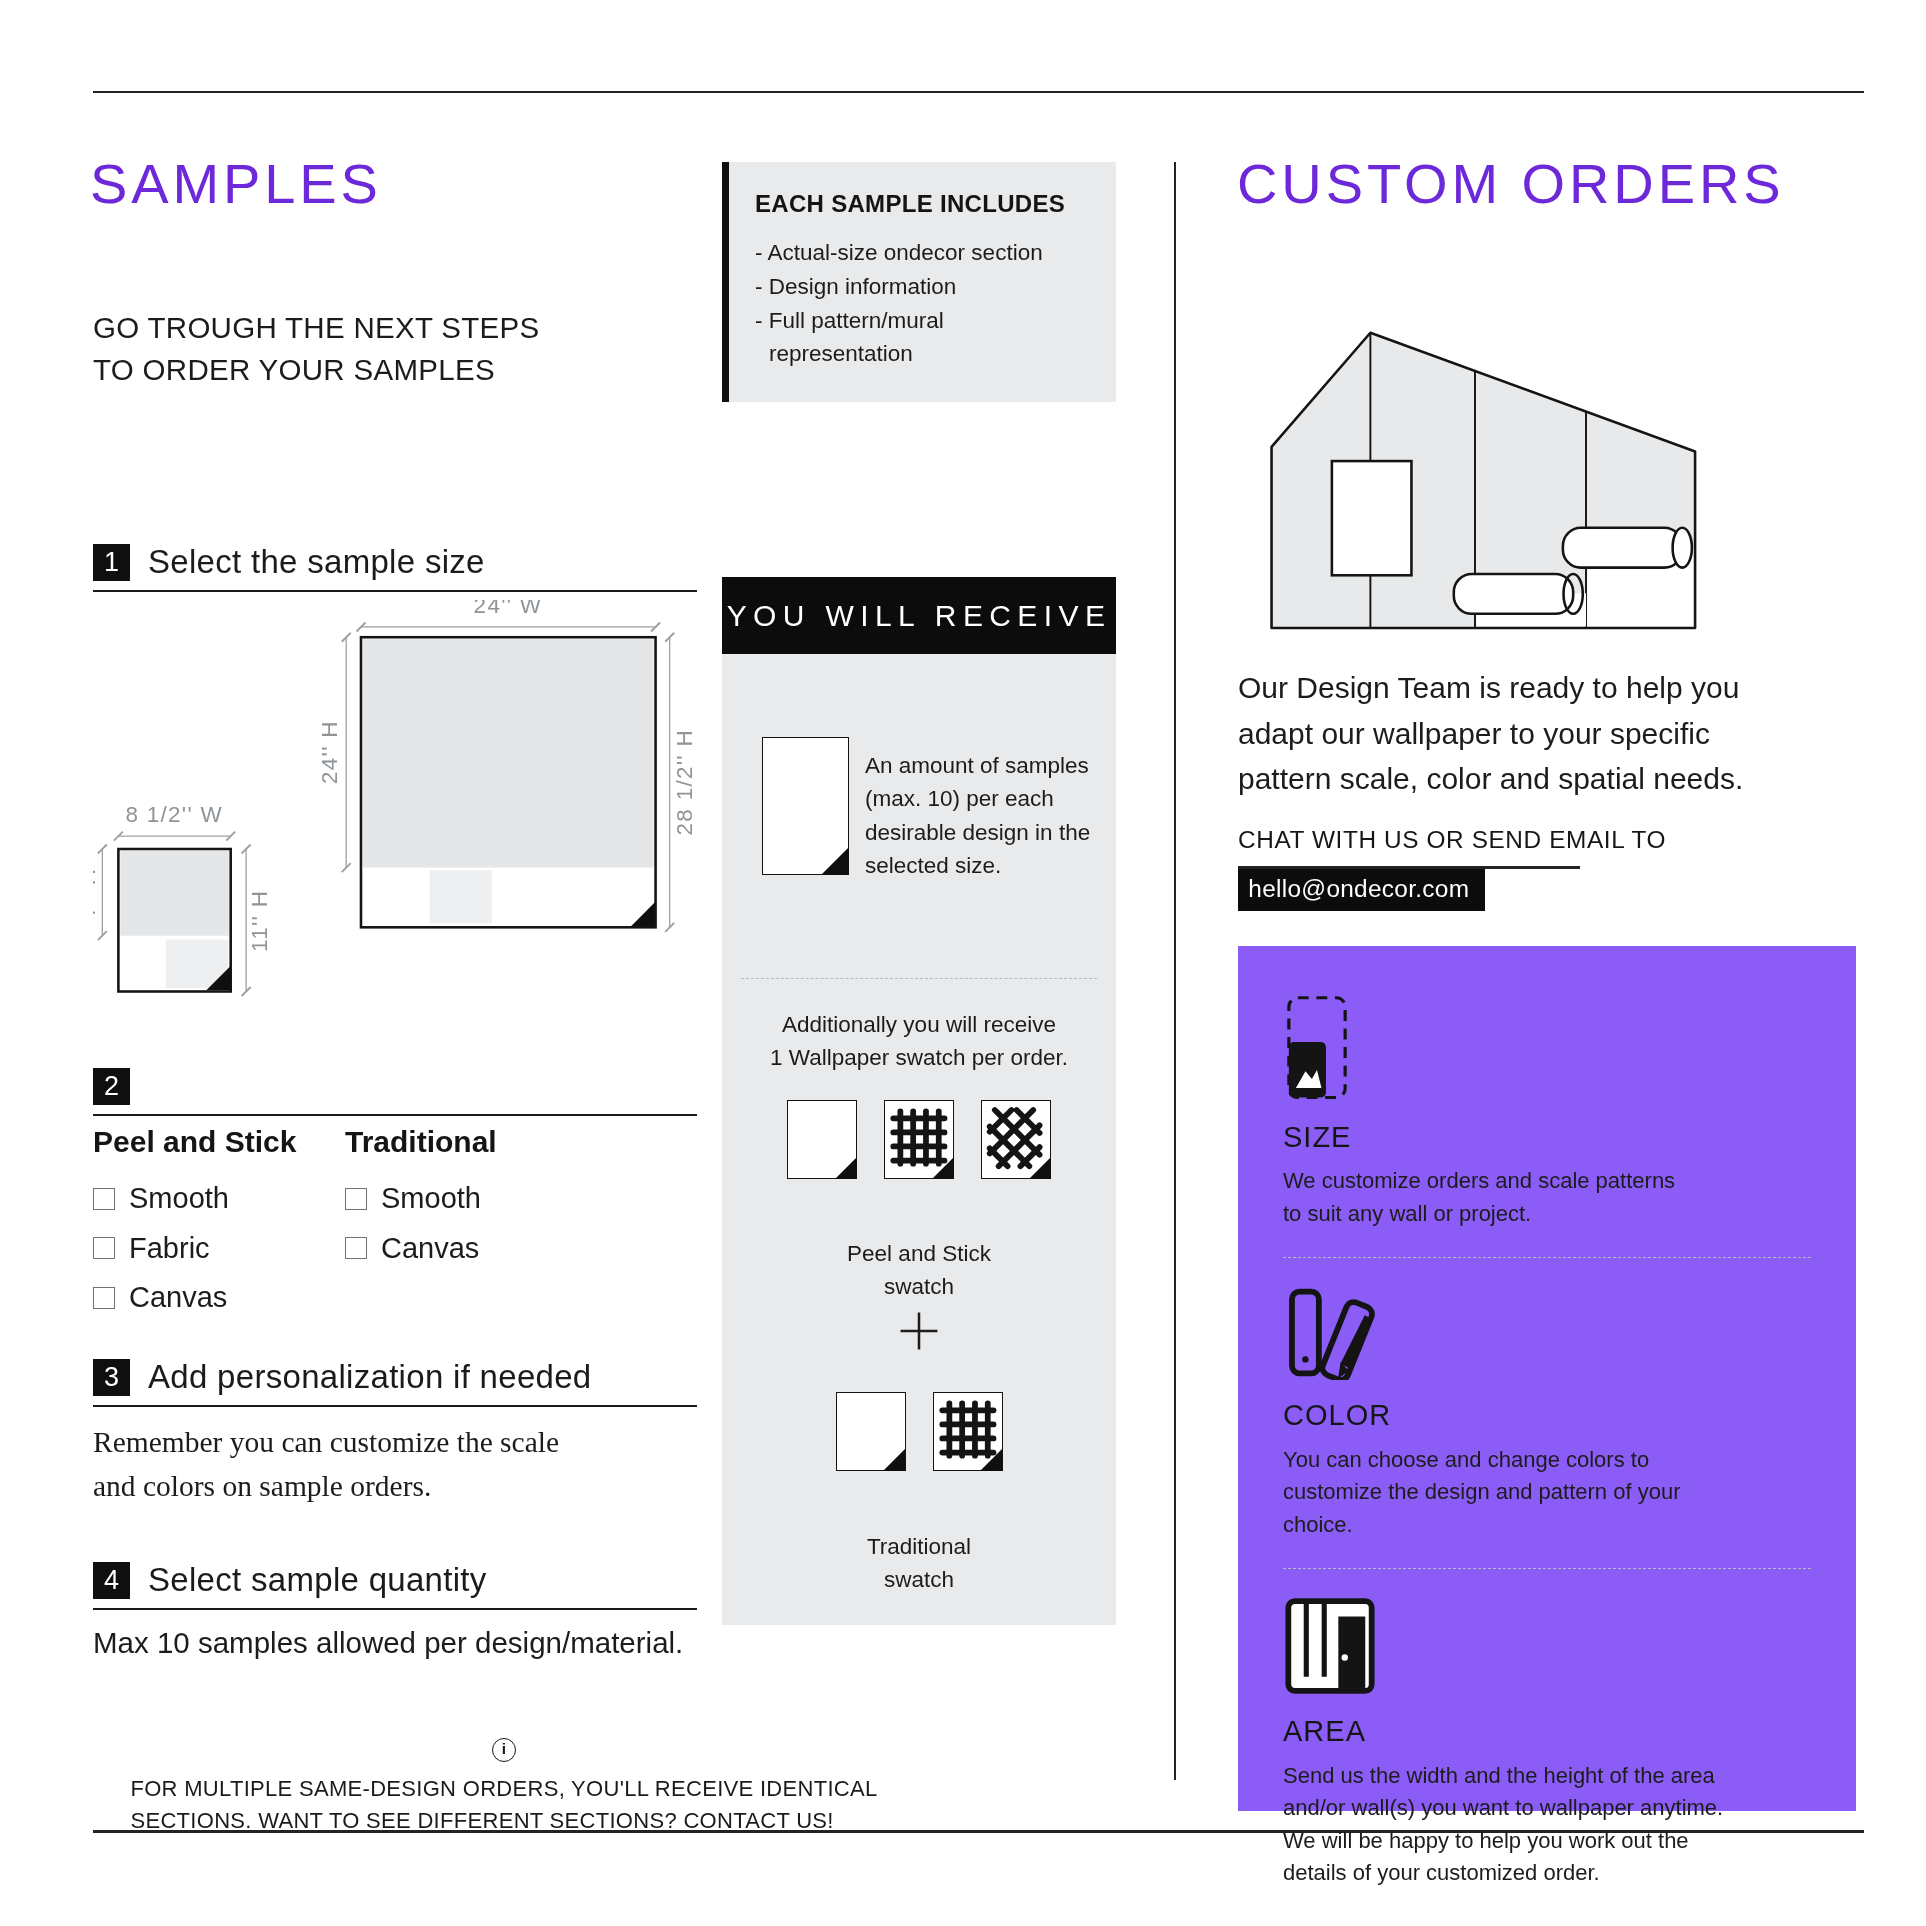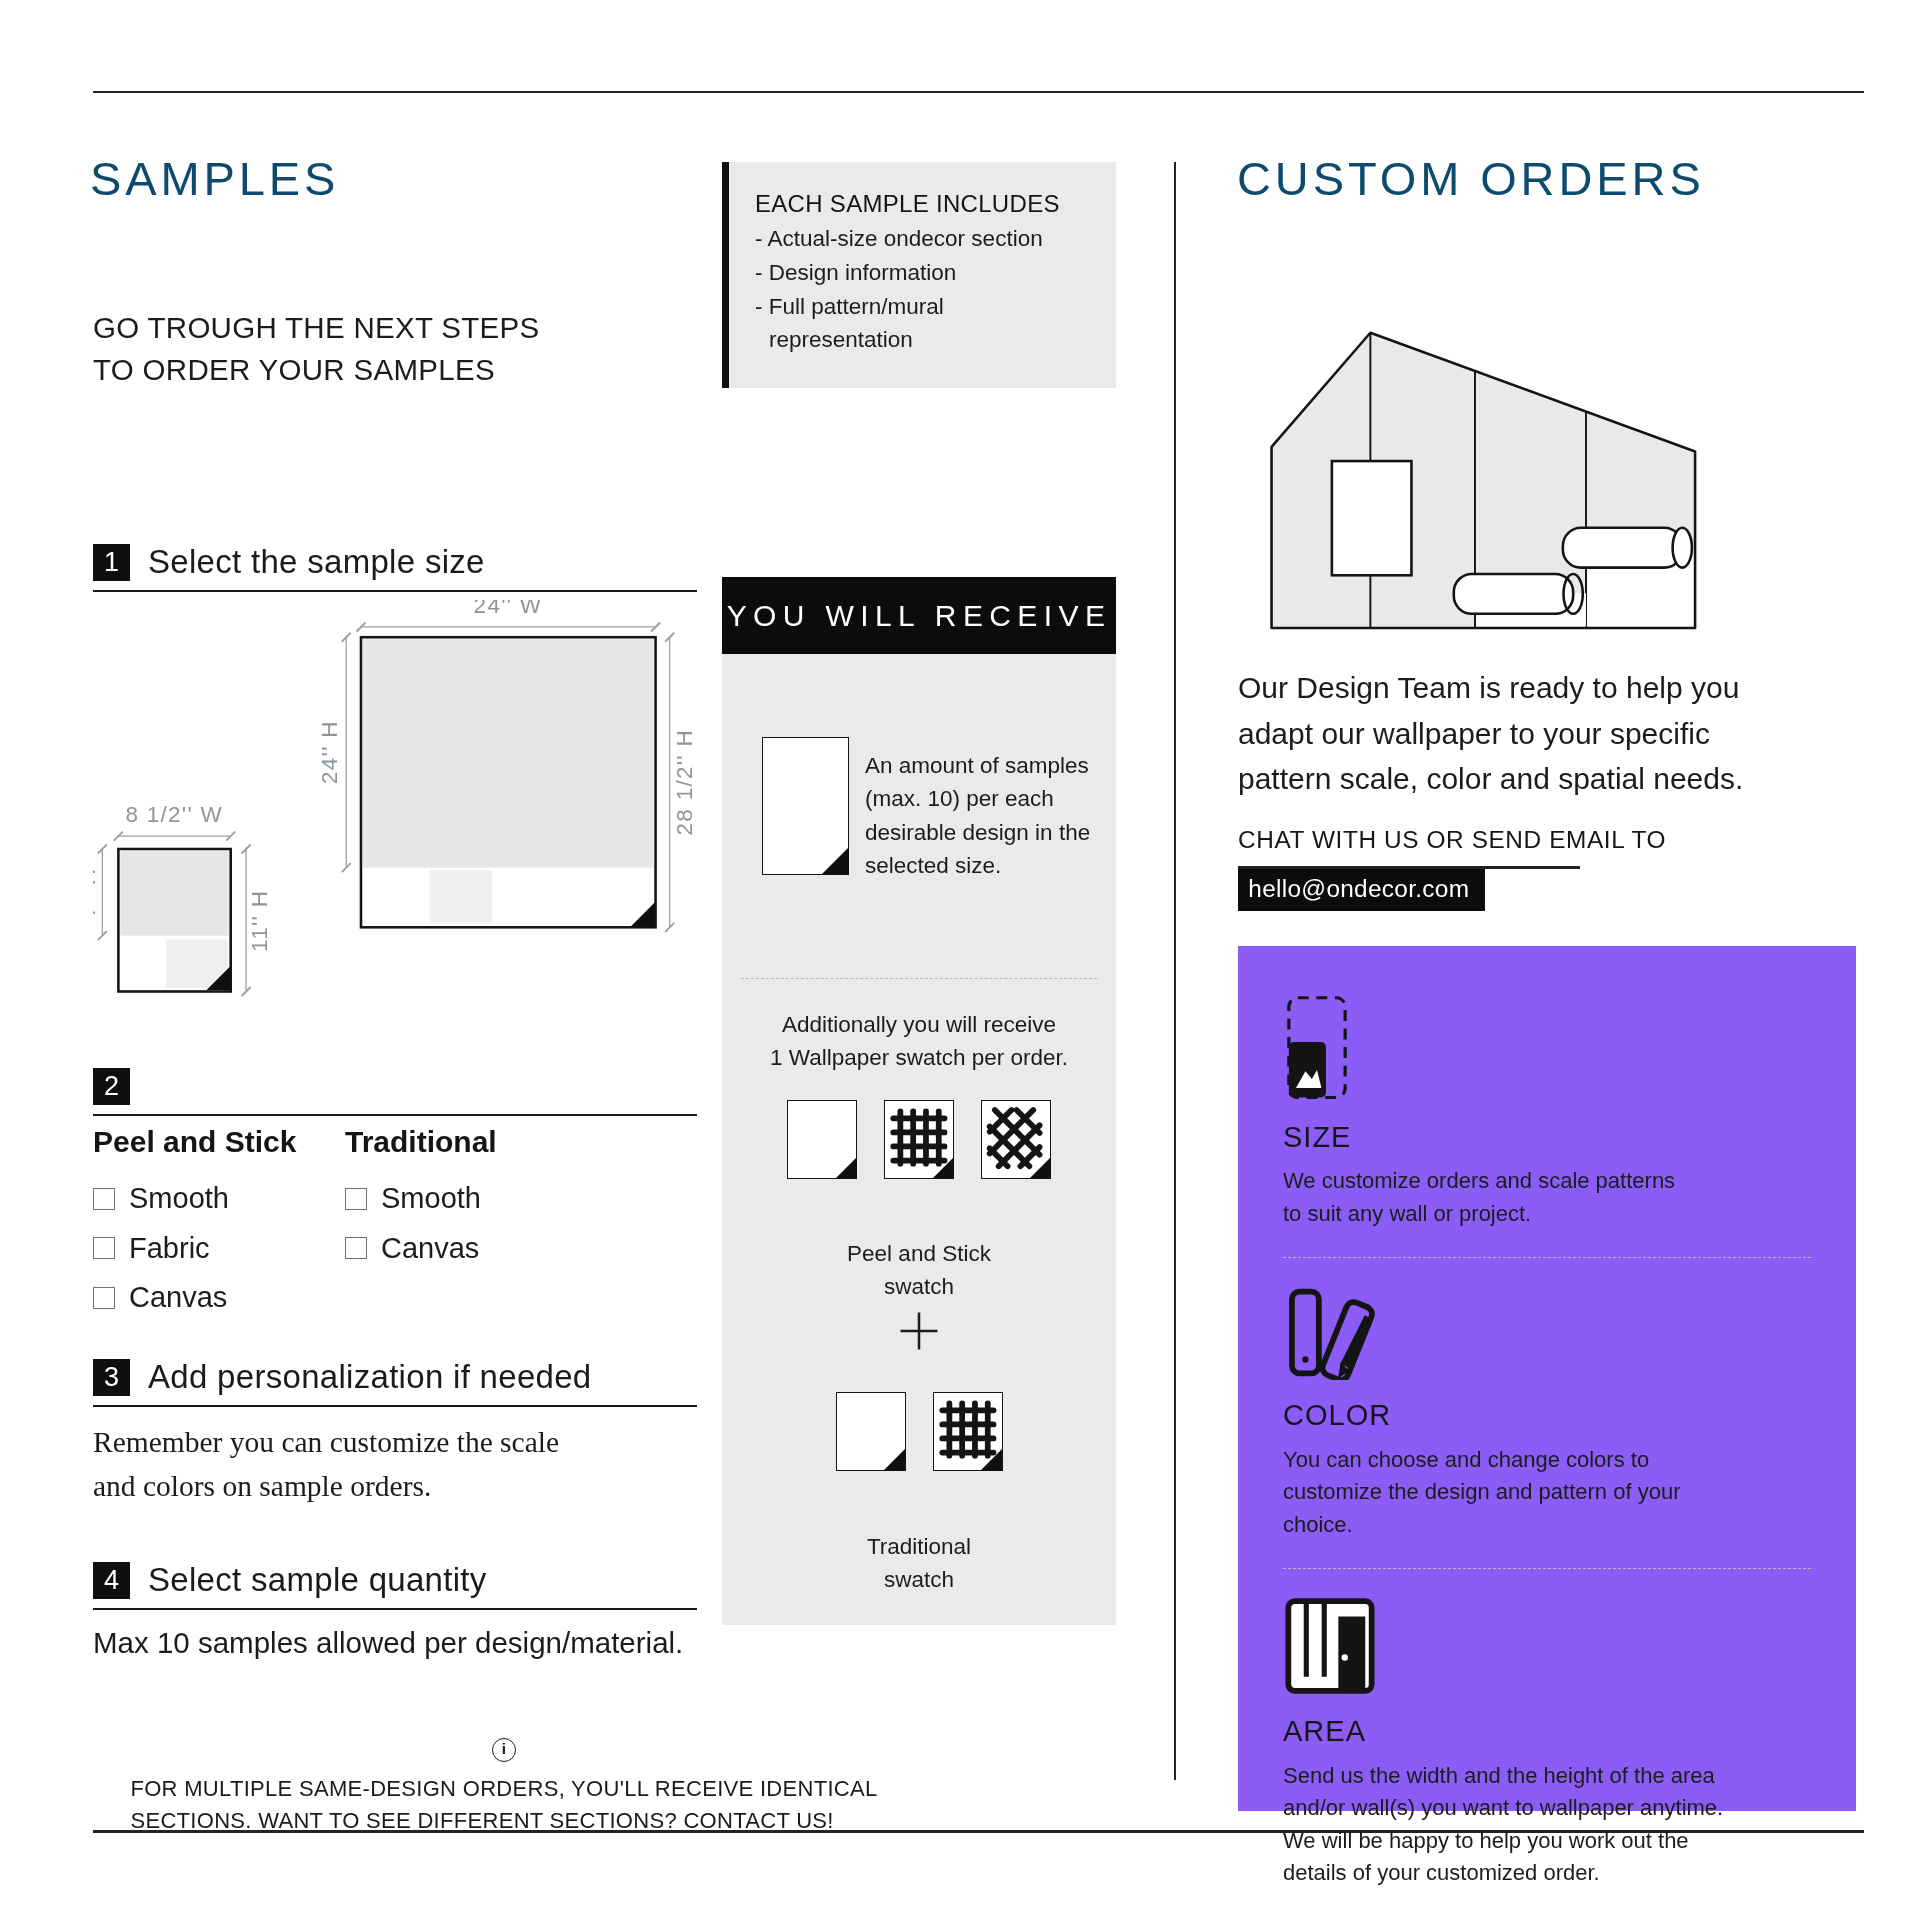--- a/index.html
+++ b/index.html
@@ -1,27 +1,27 @@
 <!DOCTYPE html>
 <html style="font-size:10.3px"><head>
 <meta charset="utf-8">
 <style>
   html,body{margin:0;padding:0;background:#ffffff;}
   body{width:1926px;height:1926px;overflow:hidden;position:relative;
        font-family:"Liberation Sans", sans-serif;color:#1a1a1a;}
   .abs{position:absolute;}
   .preline{white-space:pre-line;}
   .rule{background:#232323;}
-  .big-title{font-size:47px;letter-spacing:3.9px;color:#0c4a6e;}
+  .big-title{font-size:56px;letter-spacing:3.9px;color:#6d28d9;}
   .subtitle{font-size:29.5px;line-height:1.42;letter-spacing:0.3px;color:#1c1c1c;}
 
   
   .includes-box{width:394px;background:#e9eaeb;border-left:7px solid #101010;
                 box-sizing:border-box;padding:28px 23px 31px 26px;}
-  .includes-title{font-size:24px;font-weight:normal;letter-spacing:0.3px;margin-bottom:4px;color:#141414;}
+  .includes-title{font-size:24px;font-weight:bold;letter-spacing:0.3px;margin-bottom:18px;color:#141414;}
   .includes-item{font-size:22.5px;line-height:1.5;padding-left:14px;text-indent:-14px;color:#1c1c1c;}
   .includes-item::before{content:"- ";}
 
   
   .step{width:604px;display:flex;align-items:center;gap:18px;
         border-bottom:2.6px solid #1a1a1a;padding-bottom:9px;}
   .step-badge{width:37px;height:37px;background:#0f0f0f;color:#fff;flex:0 0 auto;
               display:flex;align-items:center;justify-content:center;font-size:27px;}
   .step-title{font-size:33px;color:#1b1b1b;letter-spacing:0.3px;}
 

